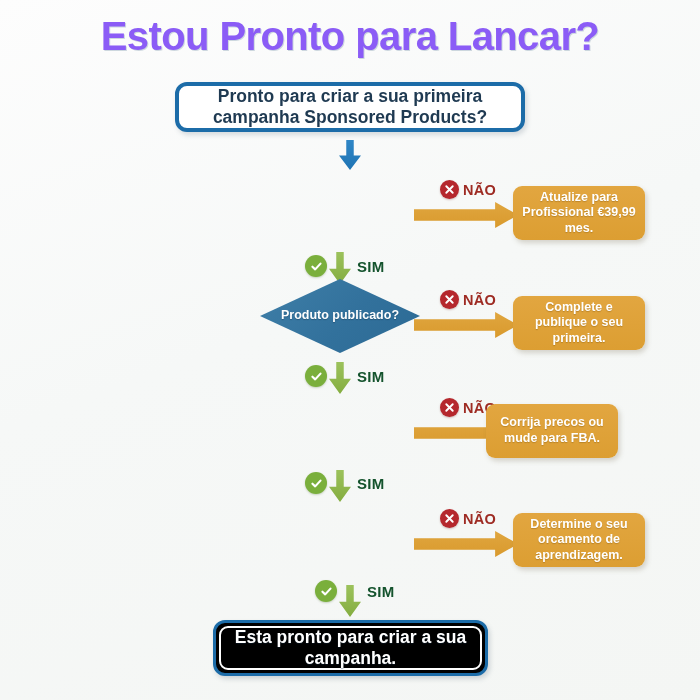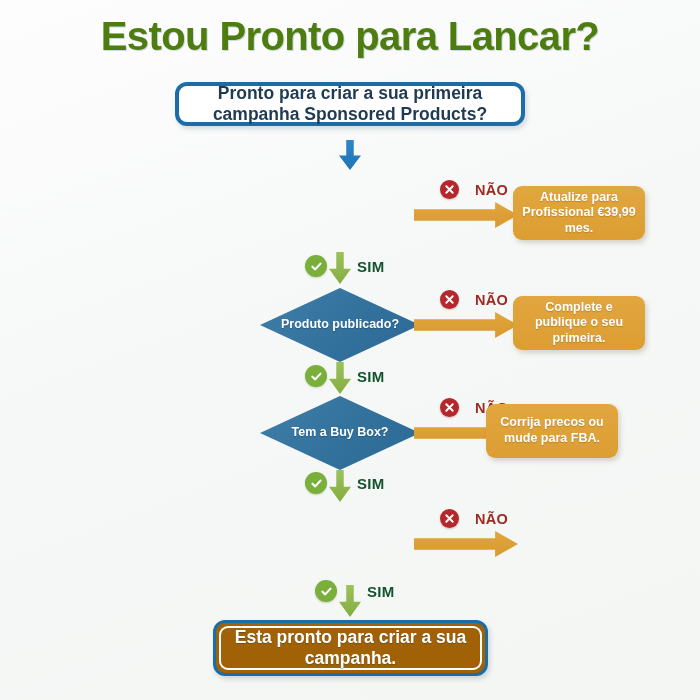--- a/index.html
+++ b/index.html
@@ -25,31 +25,31 @@
   
   .title {
     position: absolute;
     left: 0;
     top: 14px;
     width: 700px;
     text-align: center;
     font-size: 40px;
     font-weight: bold;
     letter-spacing: -0.6px;
-    color: #4d7c0f;
+    color: #8b5cf6;
     text-shadow: 1px 1px 0 rgba(120,150,170,0.35);
   }
 
   
   .top-box {
     position: absolute;
     left: 175px;
     top: 82px;
     width: 350px;
-    height: 44px;
+    height: 50px;
     box-sizing: border-box;
     background: #ffffff;
     border: 4px solid #1c6ca8;
     border-radius: 12px;
     display: flex;
     align-items: center;
     justify-content: flex-start;
     box-shadow: 2px 3px 5px rgba(70,90,110,0.20);
   }
   .top-box-text {
@@ -62,21 +62,21 @@
   }
 
   
   .bottom-box {
     position: absolute;
     left: 213px;
     top: 620px;
     width: 275px;
     height: 56px;
     box-sizing: border-box;
-    background: #a16207;
+    background: #000000;
     border: 3px solid #1c6ca8;
     border-radius: 12px;
     box-shadow: 2px 3px 5px rgba(70,90,110,0.22);
     padding: 3px;
   }
   .bottom-box-inner {
     width: 100%;
     height: 100%;
     box-sizing: border-box;
     border: 2px solid #ffffff;
@@ -174,21 +174,21 @@
   .sim-group {
     position: absolute;
     display: flex;
     align-items: center;
     gap: 4px;
   }
   .nao-group {
     position: absolute;
     display: flex;
     align-items: center;
-    gap: 16px;
+    gap: 4px;
   }
   .check-icon {
     width: 22px;
     height: 22px;
     border-radius: 50%;
     background: #7aaf3c;
     display: flex;
     align-items: center;
     justify-content: center;
     box-shadow: 0 1px 2px rgba(90,120,60,0.3);
@@ -246,21 +246,21 @@
   <div class="arrow-down-green" style="left:329px; top:252px;"></div>
   <div class="sim-group" style="left:305px; top:255px;">
     <span class="check-icon">
       <svg width="13" height="13" viewBox="0 0 14 14">
           <path d="M2.6 7.2 L5.6 10.1 L11.3 3.9" stroke="#ffffff" stroke-width="2.3" fill="none" stroke-linecap="round" stroke-linejoin="round"></path>
         </svg>
     </span>
     <span class="sim-label" style="margin-left:26px;">SIM</span>
   </div>
 
-  <div class="diamond" style="left:260px; top:288px;">
+  <div class="diamond" style="left:260px; top:279px;">
     <div class="diamond-shape"></div>
     <div class="diamond-text">Produto publicado?</div>
   </div>
   <div class="arrow-right-orange" style="left:414px; top:312px; width:104px;"></div>
   <div class="nao-group" style="left:440px; top:290px;">
     <span class="x-icon">
       <svg width="11" height="11" viewBox="0 0 12 12">
           <path d="M2.5 2.5 L9.5 9.5 M9.5 2.5 L2.5 9.5" stroke="#ffffff" stroke-width="2.1" stroke-linecap="round"></path>
         </svg>
     </span>
@@ -272,24 +272,20 @@
   <div class="arrow-down-green" style="left:329px; top:362px;"></div>
   <div class="sim-group" style="left:305px; top:365px;">
     <span class="check-icon">
       <svg width="13" height="13" viewBox="0 0 14 14">
           <path d="M2.6 7.2 L5.6 10.1 L11.3 3.9" stroke="#ffffff" stroke-width="2.3" fill="none" stroke-linecap="round" stroke-linejoin="round"></path>
         </svg>
     </span>
     <span class="sim-label" style="margin-left:26px;">SIM</span>
   </div>
 
-  <div class="diamond" style="left:260px; top:396px;">
-    <div class="diamond-shape"></div>
-    <div class="diamond-text">Tem a Buy Box?</div>
-  </div>
   <div class="arrow-right-orange" style="left:414px; top:420px; width:104px;"></div>
   <div class="nao-group" style="left:440px; top:398px;">
     <span class="x-icon">
       <svg width="11" height="11" viewBox="0 0 12 12">
           <path d="M2.5 2.5 L9.5 9.5 M9.5 2.5 L2.5 9.5" stroke="#ffffff" stroke-width="2.1" stroke-linecap="round"></path>
         </svg>
     </span>
     <span class="nao-label">NÃO</span>
   </div>
   <div class="orange-box" style="left:486px; top:404px; height:54px;">
@@ -307,20 +303,23 @@
 
   <div class="arrow-right-orange" style="left:414px; top:531px; width:104px;"></div>
   <div class="nao-group" style="left:440px; top:509px;">
     <span class="x-icon">
       <svg width="11" height="11" viewBox="0 0 12 12">
           <path d="M2.5 2.5 L9.5 9.5 M9.5 2.5 L2.5 9.5" stroke="#ffffff" stroke-width="2.1" stroke-linecap="round"></path>
         </svg>
     </span>
     <span class="nao-label">NÃO</span>
   </div>
+  <div class="orange-box" style="left:513px; top:513px; height:54px;">
+    <div class="orange-box-text">Determine o seu orcamento de aprendizagem.</div>
+  </div>
   <div class="arrow-down-green" style="left:339px; top:585px;"></div>
   <div class="sim-group" style="left:315px; top:580px;">
     <span class="check-icon">
       <svg width="13" height="13" viewBox="0 0 14 14">
           <path d="M2.6 7.2 L5.6 10.1 L11.3 3.9" stroke="#ffffff" stroke-width="2.3" fill="none" stroke-linecap="round" stroke-linejoin="round"></path>
         </svg>
     </span>
     <span class="sim-label" style="margin-left:26px;">SIM</span>
   </div>
 

